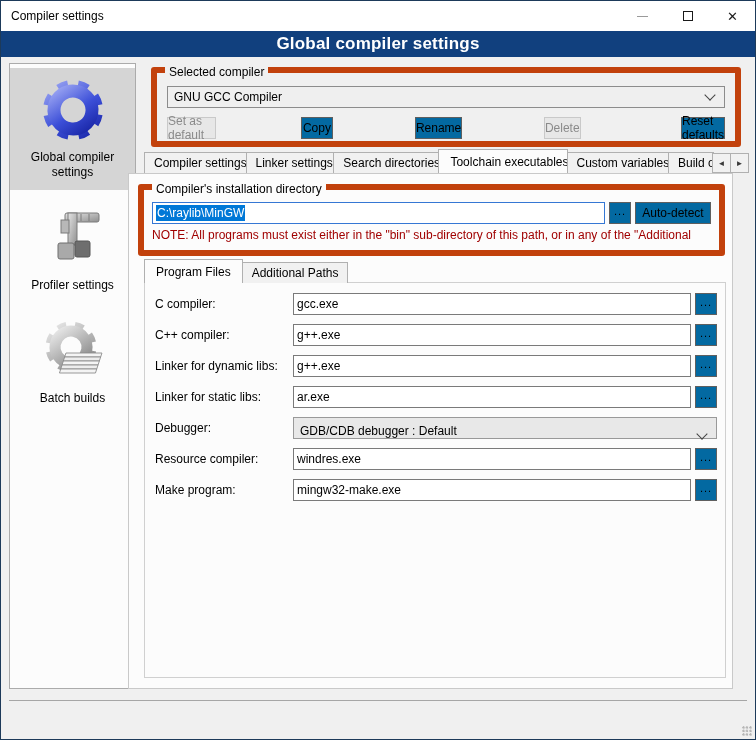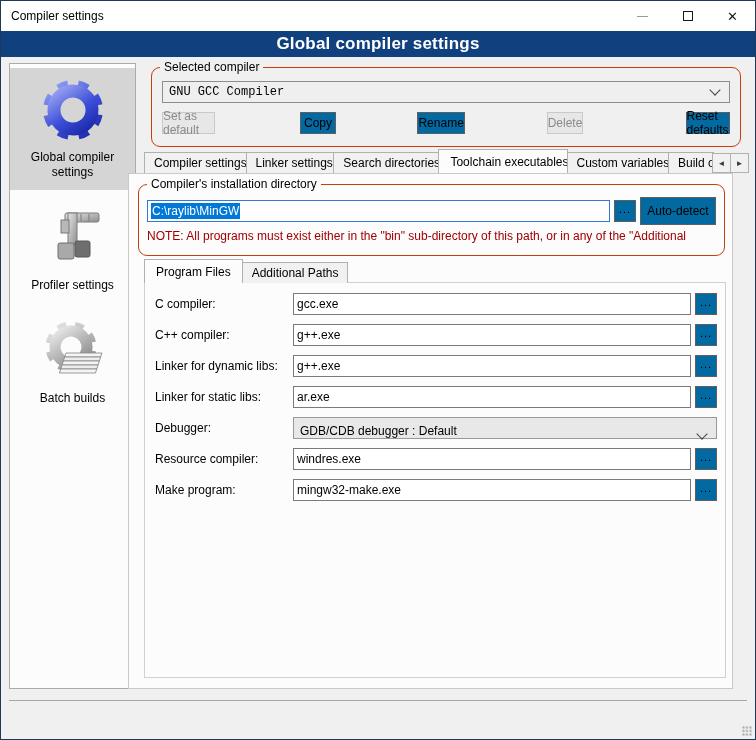--- a/index.html
+++ b/index.html
@@ -28,32 +28,32 @@
   .sidebar { position:absolute; left:8px; top:62px; width:127px; height:626px;
              background:#fcfcfc; border:1px solid #ababab; padding-top:4px; }
   .side-item { display:flex; flex-direction:column; align-items:center; text-align:center;
                padding:10px 4px 10px 4px; cursor:default; }
   .side-item.selected { background:#d5d5d5; }
   .side-item .icon64 { width:64px; height:64px; }
   .side-item .side-label { margin-top:8px; line-height:15px; font-size:12px; }
   .side-item + .side-item { margin-top:6px; }
 
   
-  .groupbox { position:absolute; border:1px solid #c2410c; border-radius:9px; }
+  .groupbox { position:absolute; border:6px solid #c2410c; border-radius:3px; }
   .groupbox > .legend { position:absolute; top:-8px; left:8px; background:#f0f0f0;
                         padding:0 4px; font-size:12px; }
   .groupbox.on-white > .legend { background:#fcfcfc; }
 
   .sel-compiler { left:150px; top:66px; width:590px; height:80px; }
   .sel-compiler-inner { padding:13px 10px 0 10px; }
 
   
   .combo { height:22px; background:#efefef; border:1px solid #8c8c8c; display:flex;
            align-items:center; padding:0 6px; position:relative; }
-  .combo .combo-text { flex:1; white-space:nowrap; overflow:hidden;font-family:Liberation Mono, monospace; }
+  .combo .combo-text { flex:1; white-space:nowrap; overflow:hidden; }
   .chev { width:8px; height:8px; border-right:1px solid #444; border-bottom:1px solid #444;
           transform:rotate(45deg); margin:-4px 4px 0 4px; }
 
   
   .btn { height:22px; background:#0369a1; border:1px solid #5f5f5f; display:flex;
          align-items:center; justify-content:center; font-size:12px; cursor:default; }
   .btn.disabled { color:#8a8a8a; border-color:#c9c9c9; background:#e7e7e7; }
   .btn-row { display:flex; justify-content:flex-end; align-items:center; margin-top:9px;gap:40px; }
 
   
@@ -75,21 +75,21 @@
 
   .install-group { left:9px; top:10px; width:587px; height:72px; }
   .install-inner { padding:12px 8px 0 8px; }
   .install-row { display:flex; align-items:center; }
   .textbox { height:22px; background:#fff; border:1px solid #7a7a7a; display:flex;
              align-items:center; padding:0 3px; overflow:hidden; white-space:nowrap; }
   .textbox.focus { border:1px solid #3577d4; }
   .sel-text { background:#0078d7; color:#fff; padding:1px 1px; }
   .dots-btn { width:22px; height:22px; margin-left:4px; font-size:11px; letter-spacing:1px;
               padding-bottom:4px; }
-  .autodetect-btn { width:76px; height:28px; margin-left:4px; }
+  .autodetect-btn { width:76px; height:22px; margin-left:4px; }
   .note-line { margin-top:4px; color:#a00000; white-space:nowrap; overflow:hidden; font-size:12px; }
 
   
   .inner-tabstrip { position:absolute; left:15px; top:86px; display:flex; align-items:flex-end;
                     height:23px; z-index:3; }
   .inner-tabstrip .tab { background:#f1f1f1; }
   .inner-tabstrip .tab.selected { background:#fcfcfc; }
   .inner-panel { position:absolute; left:15px; top:108px; width:582px; height:396px;
                  background:#fcfcfc; border:1px solid #d0d0d0; padding:10px 8px 0 10px; }
 

